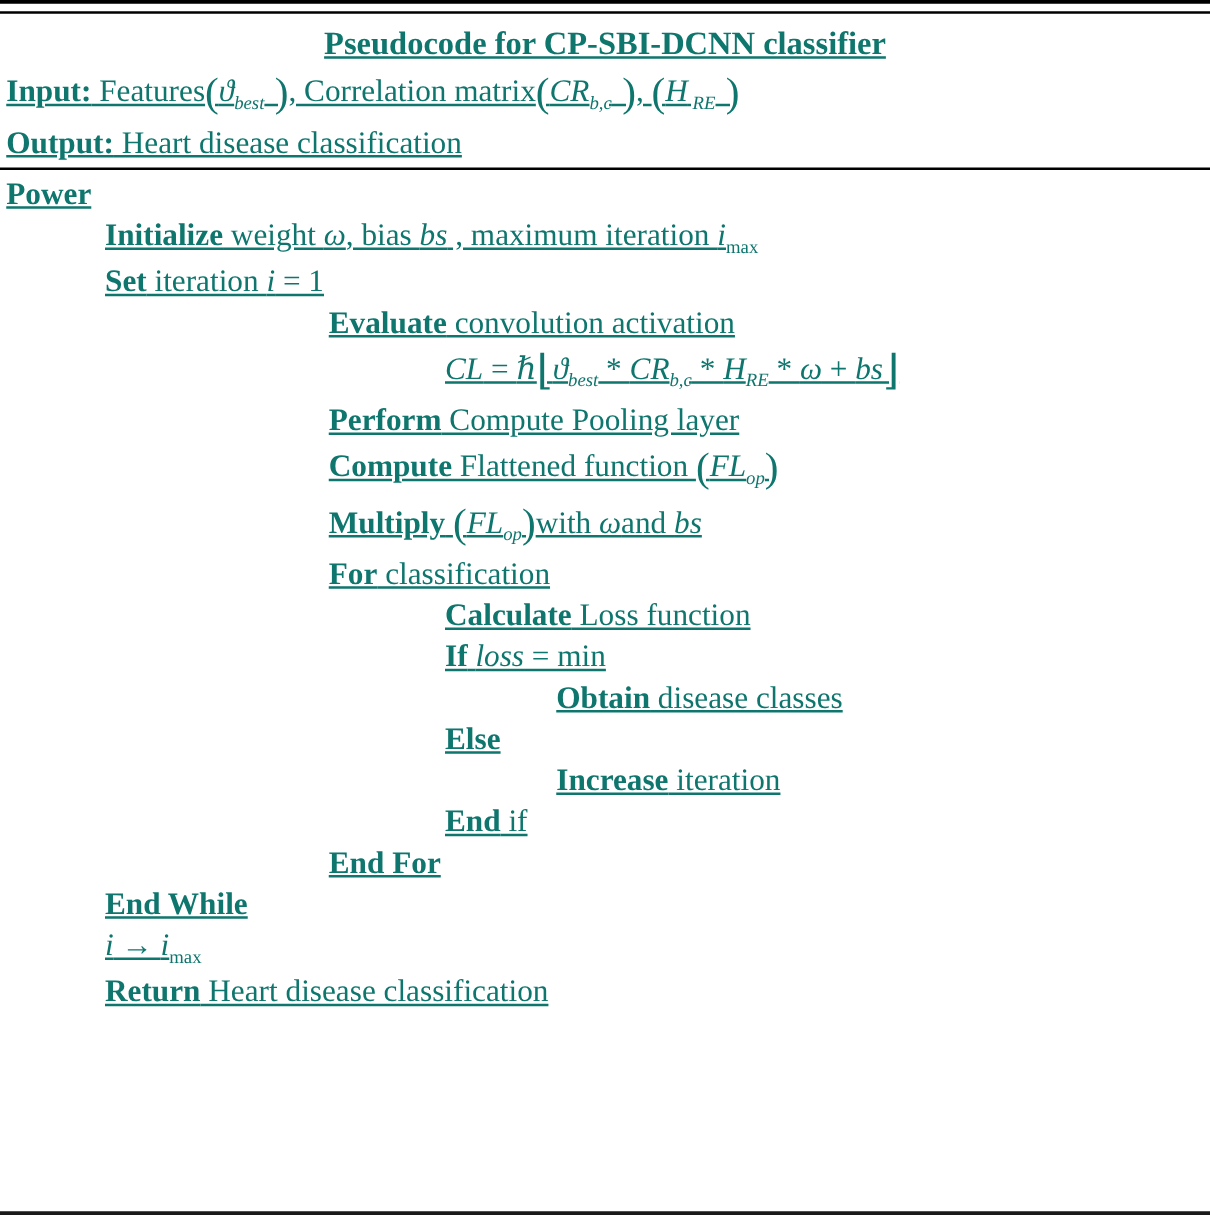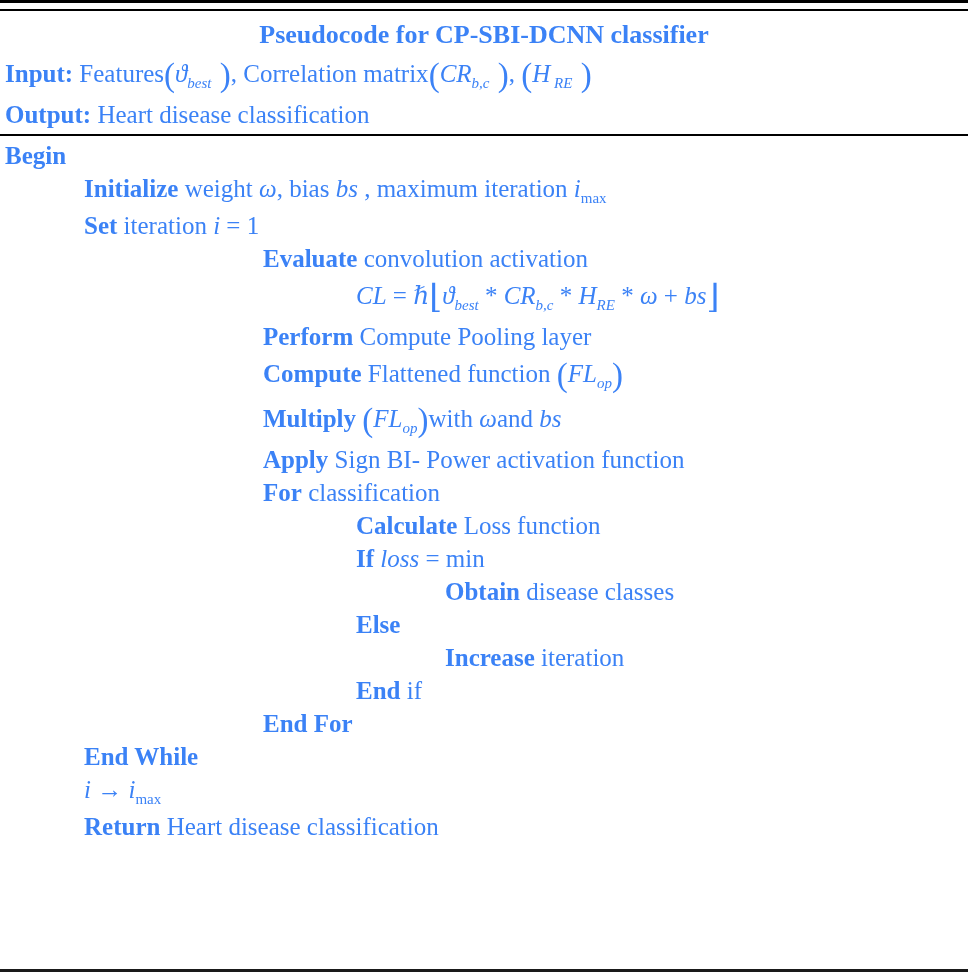--- a/index.html
+++ b/index.html
@@ -6,24 +6,25 @@
     margin: 0;
     padding: 0;
     background: #ffffff;
   }
   .doc {
     position: relative;
     width: 968px;
     height: 976px;
     box-sizing: border-box;
     background: #ffffff;
-    color: #3b82f6;
+    color: #0f766e;
     font-family: "Liberation Serif", "DejaVu Serif", serif;
     font-size: 25px;
     overflow: hidden;
+    text-decoration: underline;
   }
   .rule-top-thick {
     height: 3px;
     background: #000000;
     margin: 0;
   }
   .rule-top-thin {
     height: 2px;
     background: #000000;
     margin: 6px 0 0 0;
@@ -80,29 +81,28 @@
 <body>
 
 <div class="doc">
   <div class="rule-top-thick"></div>
   <div class="rule-top-thin"></div>
   <div class="body-block">
       <div class="line title-row center"><span class="b">Pseudocode for CP-SBI-DCNN classifier</span></div>
       <div class="line ind0 tall"><span class="b">Input:</span><span> Features</span><span class="g">(</span><span class="i">ϑ</span><span class="i s">best</span><span class="g"> )</span><span>, Correlation matrix</span><span class="g">(</span><span class="i">CR</span><span class="i s">b,c</span><span class="g"> )</span><span>, </span><span class="g">(</span><span class="i">H</span><span class="i s"> RE</span><span class="g"> )</span></div>
       <div class="line ind0"><span class="b">Output:</span><span> Heart disease classification</span></div>
       <div class="divider"></div>
-      <div class="line ind0"><span class="b">Begin</span></div>
+      <div class="line ind0"><span class="b">Power</span></div>
       <div class="line ind1"><span class="b">Initialize</span><span> weight </span><span class="i">ω</span><span>, bias </span><span class="i">bs</span><span> , maximum iteration </span><span class="i">i</span><span class="s">max</span></div>
       <div class="line ind1"><span class="b">Set</span><span> iteration </span><span class="i">i</span><span> = 1</span></div>
       <div class="line ind2"><span class="b">Evaluate</span><span> convolution activation</span></div>
       <div class="line ind3 tall"><span class="i">CL</span><span> = </span><span>ℏ</span><span class="g">⌊</span><span class="i">ϑ</span><span class="i s">best</span><span> * </span><span class="i">CR</span><span class="i s">b,c</span><span> * </span><span class="i">H</span><span class="i s">RE</span><span> * </span><span class="i">ω</span><span> + </span><span class="i">bs</span><span class="g">⌋</span></div>
       <div class="line ind2"><span class="b">Perform</span><span> Compute Pooling layer</span></div>
       <div class="line ind2 tall"><span class="b">Compute</span><span> Flattened function </span><span class="g">(</span><span class="i">FL</span><span class="i s">op</span><span class="g">)</span></div>
       <div class="line ind2 tall"><span class="b">Multiply</span><span> </span><span class="g">(</span><span class="i">FL</span><span class="i s">op</span><span class="g">)</span><span>with </span><span class="i">ω</span><span>and </span><span class="i">bs</span></div>
-      <div class="line ind2"><span class="b">Apply</span><span> Sign BI- Power activation function</span></div>
       <div class="line ind2"><span class="b">For</span><span> classification</span></div>
       <div class="line ind3"><span class="b">Calculate</span><span> Loss function</span></div>
       <div class="line ind3"><span class="b">If</span><span> </span><span class="i">loss</span><span> = min</span></div>
       <div class="line ind4"><span class="b">Obtain</span><span> disease classes</span></div>
       <div class="line ind3"><span class="b">Else</span></div>
       <div class="line ind4"><span class="b">Increase</span><span> iteration</span></div>
       <div class="line ind3"><span class="b">End</span><span> if</span></div>
       <div class="line ind2"><span class="b">End For</span></div>
       <div class="line ind1"><span class="b">End While</span></div>
       <div class="line ind1"><span class="i">i</span><span> → </span><span class="i">i</span><span class="s">max</span></div>

